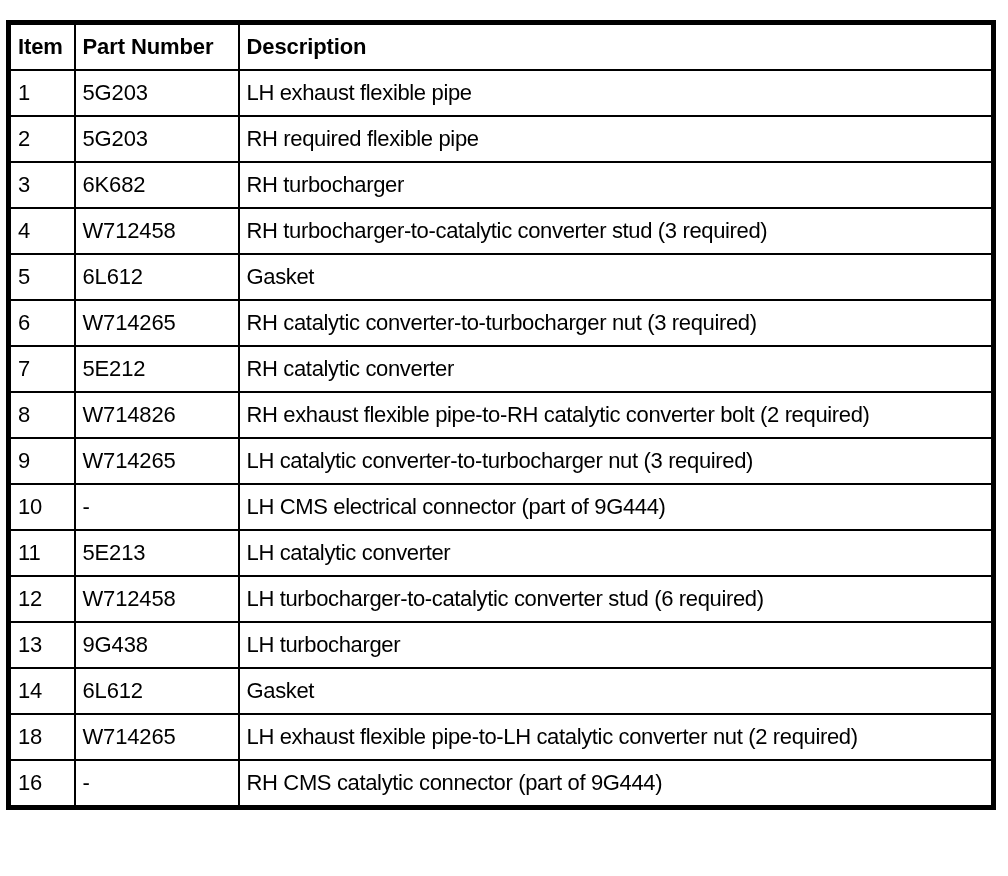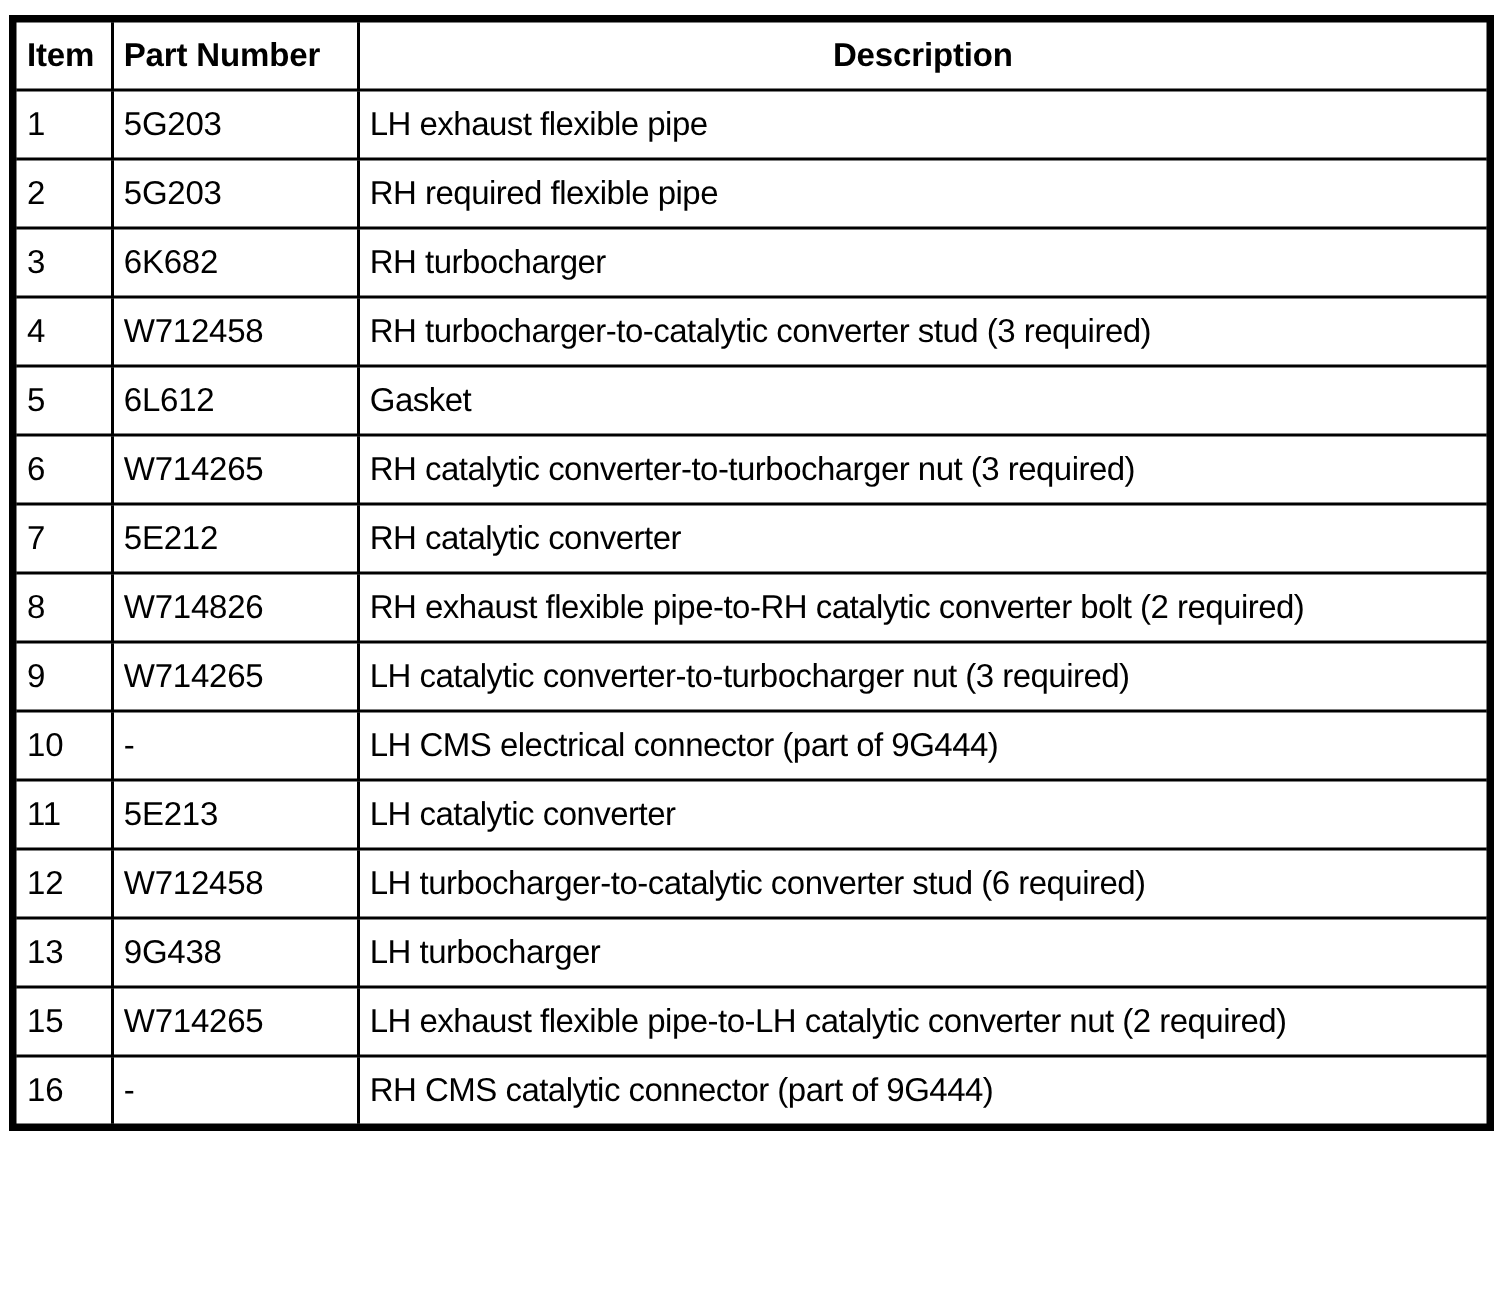--- a/index.html
+++ b/index.html
@@ -19,21 +19,21 @@
     position: relative;
     width: 1008px;
     height: 876px;
     box-sizing: border-box;
     background: #ffffff;
   }
 
   .parts-table {
     position: absolute;
     left: 6px;
-    top: 10px;
+    top: 20px;
     width: 990px;
     border-collapse: collapse;
     table-layout: fixed;
     border: 5px solid #000000;
     background: #ffffff;
   }
 
   .parts-table col.col-item   { width: 66px; }
   .parts-table col.col-part   { width: 164px; }
   .parts-table col.col-desc   { width: auto; }
@@ -56,21 +56,21 @@
     font-size: 22px;
     letter-spacing: -0.1px;
     height: 44px;
   }
 
   .th-item,
   .th-part {
     text-align: left;
   }
   .th-desc {
-    text-align: center;
+    text-align: left;
   }
 
   .cell-item,
   .cell-part,
   .cell-desc {
     font-weight: normal;
     text-align: left;
     letter-spacing: -0.15px;
   }
 
@@ -156,21 +156,26 @@
           <td class="cell-item">12</td>
           <td class="cell-part">W712458</td>
           <td class="cell-desc">LH turbocharger-to-catalytic converter stud (6 required)</td>
         </tr>
         <tr>
           <td class="cell-item">13</td>
           <td class="cell-part">9G438</td>
           <td class="cell-desc">LH turbocharger</td>
         </tr>
         <tr>
-          <td class="cell-item">15</td>
+          <td class="cell-item">14</td>
+          <td class="cell-part">6L612</td>
+          <td class="cell-desc">Gasket</td>
+        </tr>
+        <tr>
+          <td class="cell-item">18</td>
           <td class="cell-part">W714265</td>
           <td class="cell-desc">LH exhaust flexible pipe-to-LH catalytic converter nut (2 required)</td>
         </tr>
         <tr>
           <td class="cell-item">16</td>
           <td class="cell-part">-</td>
           <td class="cell-desc">RH CMS catalytic connector (part of 9G444)</td>
         </tr>
       </tbody>
   </table>

